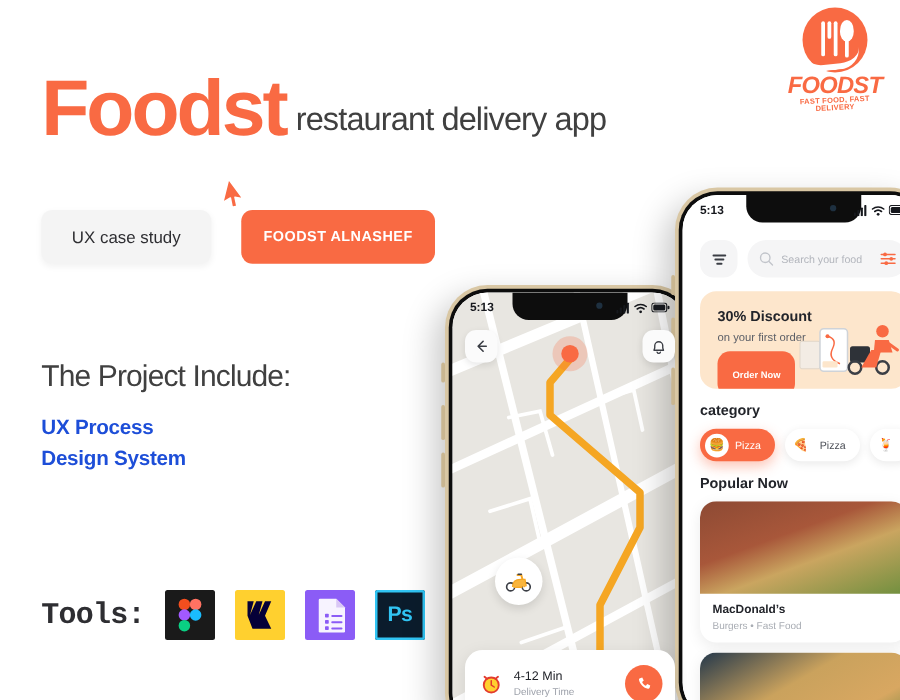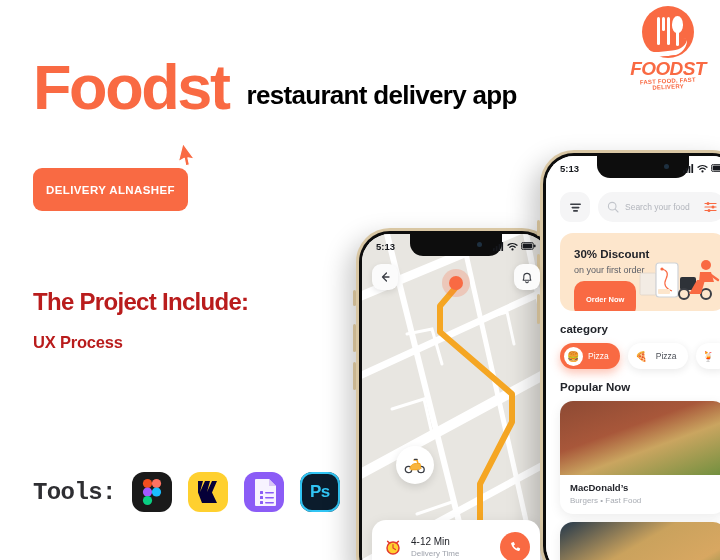--- a/index.html
+++ b/index.html
@@ -40,22 +40,22 @@
     transform: rotate(-3deg);
   }
 
   
   .headline { position: absolute; left: 33px; top: 58px; display: flex; align-items: flex-end; }
   .brand {
     font-size: 63px; font-weight: 800; color: #F96A43;
     letter-spacing: -2.4px; line-height: 0.95;
   }
   .tagline {
-    font-size: 26px; font-weight: 700; color: #000000;
-    letter-spacing: -0.7px; padding-bottom: 7px; margin-left: 18px;
+    font-size: 26px; font-weight: 400; color: #404040;
+    letter-spacing: -0.7px; padding-bottom: 7px; margin-left: 8px;
   }
 
   
   .pill-row { position: absolute; left: 33px; top: 168px; display: flex; gap: 24px; }
   .pill {
     height: 43px; display: flex; align-items: center; justify-content: center;
     border-radius: 9px; font-size: 13.5px; white-space: nowrap;
   }
   .pill-ghost {
     width: 136px; background: #f4f4f4; color: #2e2e32; font-weight: 500;
@@ -65,32 +65,32 @@
     width: 155px; background: #F96A43; color: #ffffff; font-weight: 600;
     font-size: 11.5px; letter-spacing: 0.4px;
   }
   .cursor {
     position: absolute; left: 178px; top: 144px; width: 20px; height: 24px;
   }
 
   
   .project-title {
     position: absolute; left: 33px; top: 288px;
-    font-size: 24px; font-weight: 700; color: #b91c1c; letter-spacing: -0.7px;
+    font-size: 24px; font-weight: 400; color: #404040; letter-spacing: -0.7px;
   }
   .project-list { position: absolute; left: 33px; top: 330px; }
   .project-list li {
-    list-style: none; font-size: 16.5px; font-weight: 600; color: #b91c1c;
+    list-style: none; font-size: 16.5px; font-weight: 600; color: #1d4ed8;
     line-height: 25px; letter-spacing: -0.2px;
   }
 
   
   .tools { position: absolute; left: 33px; top: 472px; display: flex; align-items: center; gap: 16px; }
   .tools-label { font-size: 24px; font-weight: 800; color: #2e2e32; letter-spacing: -0.6px; font-family: Liberation Mono, monospace; }
-  .tool-icon { width: 40px; height: 40px; border-radius: 12px; position: relative; overflow: hidden; flex: none; }
+  .tool-icon { width: 40px; height: 40px; border-radius: 2px; position: relative; overflow: hidden; flex: none; }
   .t-figma { background: #1a1a1a; }
   .t-miro  { background: #ffd02f; }
   .t-docs  { background: #8b5cf6; }
   .t-ps    { background: #0b1c2c; box-shadow: inset 0 0 0 2px #31c5f4; }
   .ps-text { position:absolute; inset:0; display:flex; align-items:center; justify-content:center;
              color:#31c5f4; font-size:17px; font-weight:700; letter-spacing:-0.5px; }
 
   
   .phone { position: absolute; border-radius: 34px; background: #d9c7a4; padding: 3px;
            box-shadow: -8px 10px 26px rgba(0,0,0,0.22); }
@@ -177,29 +177,31 @@
     <div class="logo-word">FOODST</div>
     <div class="logo-tag">FAST FOOD, FAST DELIVERY</div>
   </div>
 
   <div class="headline">
     <span class="brand">Foodst</span>
     <span class="tagline">restaurant delivery app</span>
   </div>
 
   <div class="pill-row">
-    <div class="pill pill-solid">DELIVERY ALNASHEF</div>
+    <div class="pill pill-ghost">UX case study</div>
+    <div class="pill pill-solid">FOODST ALNASHEF</div>
   </div>
   <svg class="cursor" viewBox="0 0 20 24">
     <path d="M2 1 L2 20 L7 15.2 L10.2 22 L13.6 20.3 L10.4 13.8 L17 13.4 Z" fill="#F96A43" stroke="#ffffff" stroke-width="1.2" stroke-linejoin="round" transform="rotate(14 10 12)"></path>
   </svg>
 
   <div class="project-title">The Project Include:</div>
   <ul class="project-list">
     <li>UX Process</li>
+    <li>Design System</li>
   </ul>
 
   <div class="tools">
     <span class="tools-label">Tools:</span>
 
     <div class="tool-icon t-figma">
       <svg viewBox="0 0 40 40" width="40" height="40">
         <circle cx="15.5" cy="11.5" r="4.6" fill="#f24e1e"></circle>
         <circle cx="24.5" cy="11.5" r="4.6" fill="#ff7262"></circle>
         <circle cx="15.5" cy="20" r="4.6" fill="#a259ff"></circle>

